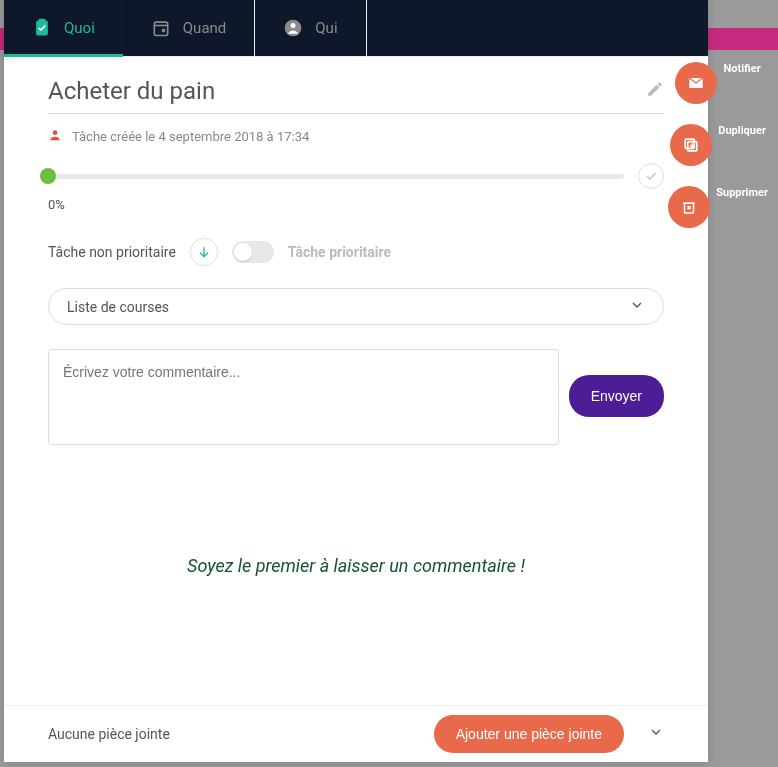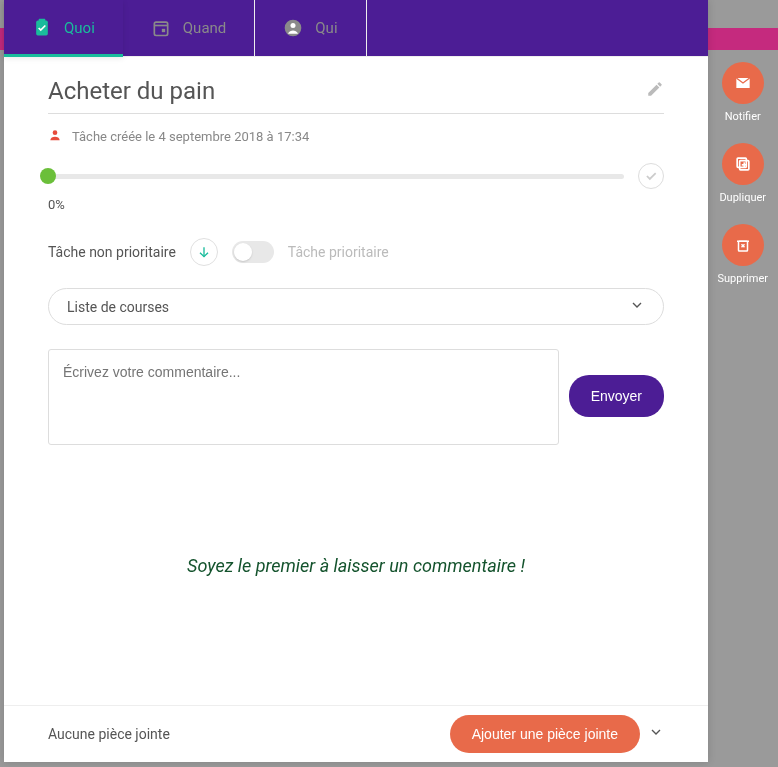--- a/index.html
+++ b/index.html
@@ -25,21 +25,21 @@
   left: 4px;
   width: 704px;
   height: 762px;
   background: #fff;
   box-shadow: 0 0 8px rgba(0,0,0,0.15);
   display: flex;
   flex-direction: column;
 }
 .tabs {
   display: flex;
-  background: #4c1d95;
+  background: #0f172a;
   border-bottom: 1px solid #eee;
 }
 .tab {
   padding: 18px 28px;
   display: flex;
   align-items: center;
   gap: 12px;
   cursor: pointer;
   color: #8a8a8a;
   font-size: 15px;
@@ -129,21 +129,21 @@
 .progress-pct { margin-top: 8px; font-size: 13px; color: #555; }
 
 .priority-row {
   display: flex;
   align-items: center;
   gap: 14px;
   margin-top: 26px;
   font-size: 14px;
 }
 .priority-low { color: #555; }
-.priority-high { color: #bbb; }
+.priority-high { color: #bbb; font-weight: bold; }
 .priority-circle {
   width: 28px;
   height: 28px;
   border: 1px solid #e0e0e0;
   border-radius: 50%;
   display: flex;
   align-items: center;
   justify-content: center;
   color: #1abc9c;
 }
@@ -217,21 +217,21 @@
 }
 
 .attachment-bar {
   border-top: 1px solid #eee;
   padding: 9px 44px;
   display: flex;
   align-items: center;
   justify-content: space-between;
 }
 .attach-label { color: #555; font-size: 14px; }
-.attach-right { display: flex; align-items: center; gap: 8px; }
+.attach-right { display: flex; align-items: center; gap: 24px; }
 .attach-btn {
   background: #e86a4a;
   color: #fff;
   border: none;
   padding: 11px 22px;
   border-radius: 20px;
   font-size: 14px;
   cursor: pointer;
 }
 .attach-chevron { color: #555; cursor: pointer; }
@@ -240,24 +240,24 @@
   position: absolute;
   right: 10px;
   top: 62px;
   display: flex;
   flex-direction: column;
   gap: 20px;
   align-items: center;
 }
 .side-action {
   display: flex;
-  flex-direction: column;
-  align-items: center;
+  flex-direction: row;
   gap: 6px;
   cursor: pointer;
+  font-weight: bold;
 }
 .side-circle {
   width: 42px;
   height: 42px;
   background: #e86a4a;
   border-radius: 50%;
   display: flex;
   align-items: center;
   justify-content: center;
   color: #fff;

